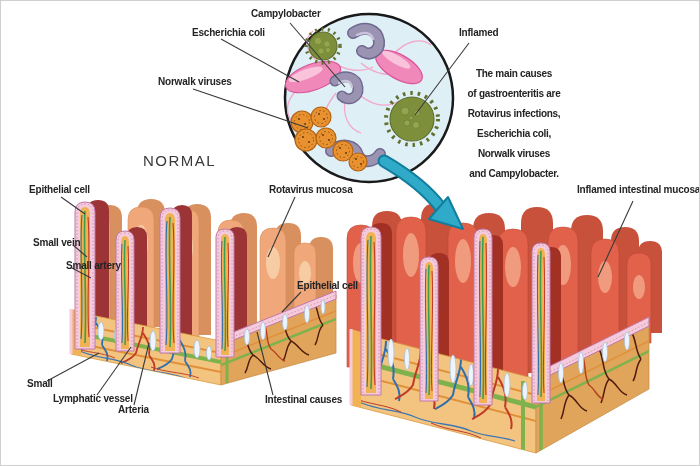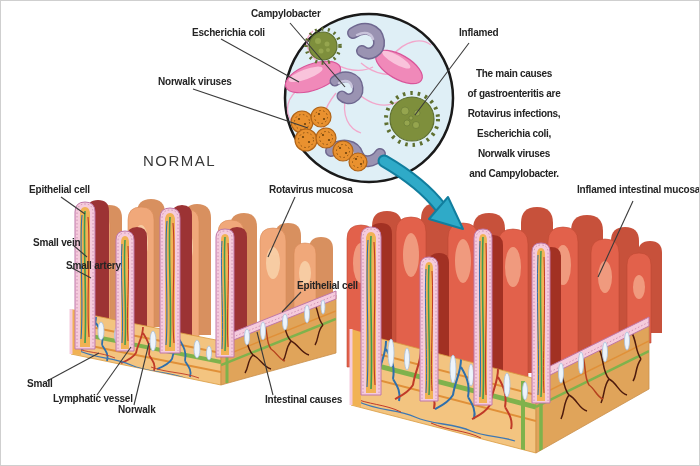--- a/index.html
+++ b/index.html
@@ -414,16 +414,16 @@
   <div class="lbl" id="l-ecoli">Escherichia coli</div>
   <div class="lbl" id="l-norwalk">Norwalk viruses</div>
   <div class="lbl" id="l-rotavirus">Inflamed</div>
   <div class="lbl" id="l-epithelial-left">Epithelial cell</div>
   <div class="lbl" id="l-intestinal-mucosa">Rotavirus mucosa</div>
   <div class="lbl" id="l-small-vein">Small vein</div>
   <div class="lbl" id="l-small-artery">Small artery</div>
   <div class="lbl" id="l-epithelial-right">Epithelial cell</div>
   <div class="lbl" id="l-vein">Small</div>
   <div class="lbl" id="l-lymphatic">Lymphatic vessel</div>
-  <div class="lbl" id="l-arteria">Norwalk</div>
+  <div class="lbl" id="l-arteria">Arteria</div>
   <div class="lbl" id="l-crypt">Intestinal causes</div>
   <div class="lbl" id="l-inflamed">Inflamed intestinal mucosa</div>
 </div>
 
 </body></html>

